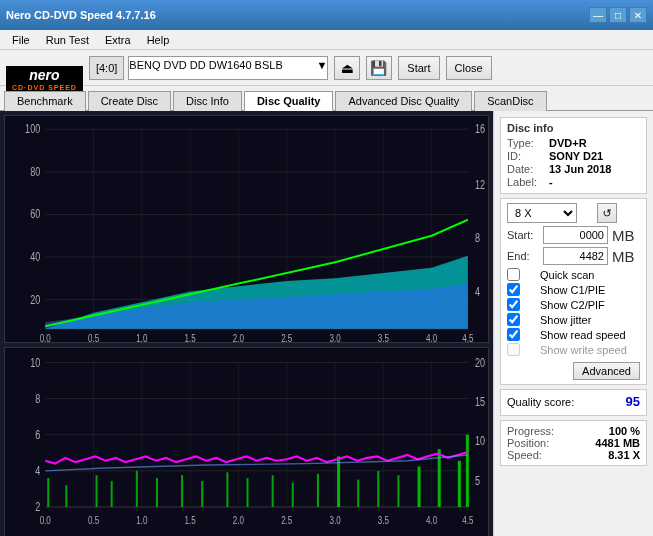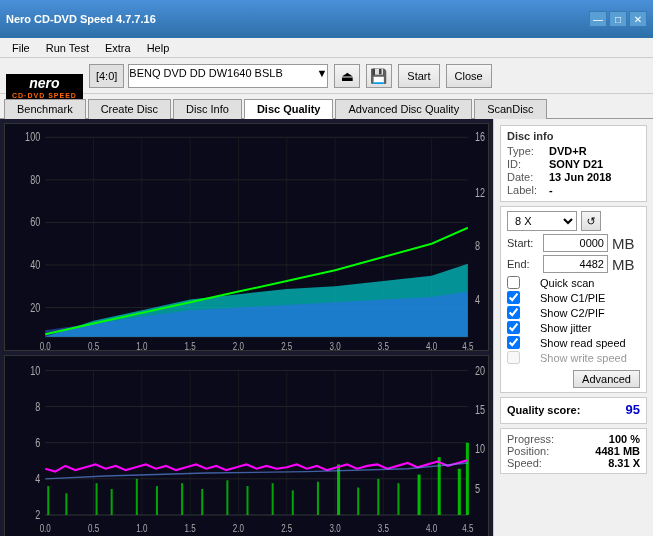--- a/index.html
+++ b/index.html
@@ -11,21 +11,21 @@
       height: 536px;
       overflow: hidden;
     }
     .title-bar {
       background: linear-gradient(to bottom, #4a90d9, #2c6fa8);
       color: white;
       display: flex;
       align-items: center;
       justify-content: space-between;
       padding: 3px 6px;
-      height: 38px;
+      height: 30px;
     }
     .title-bar-left {
       display: flex;
       align-items: center;
       gap: 6px;
       font-size: 11px;
       font-weight: bold;
     }
     .title-bar-right {
       display: flex;
@@ -222,21 +222,21 @@
       gap: 4px;
       font-size: 11px;
       margin-bottom: 1px;
     }
     .info-label { color: #555; min-width: 38px; }
     .info-value { font-weight: bold; color: #000; }
 
     .settings-row {
       display: flex;
       align-items: center;
-      gap: 4px;
+      gap: 20px;
       margin-bottom: 3px;
     }
     .speed-select {
       background: white;
       border: 1px solid #999;
       padding: 1px 3px;
       font-size: 11px;
       height: 20px;
       width: 70px;
       cursor: pointer;
@@ -292,21 +292,21 @@
       align-self: flex-end;
       margin-top: 2px;
     }
 
     .quality-row {
       display: flex;
       align-items: center;
       justify-content: space-between;
       margin-bottom: 2px;
     }
-    .quality-label { font-size: 11px; font-weight: bold; }
+    .quality-label { font-size: 11px; font-weight: normal; }
     .quality-value { font-size: 13px; font-weight: bold; color: #0000cc; }
     .progress-row {
       display: flex;
       justify-content: space-between;
       font-size: 11px;
     }
     .progress-key { color: #555; }
     .progress-val { font-weight: bold; }
 
     .stats-area {

